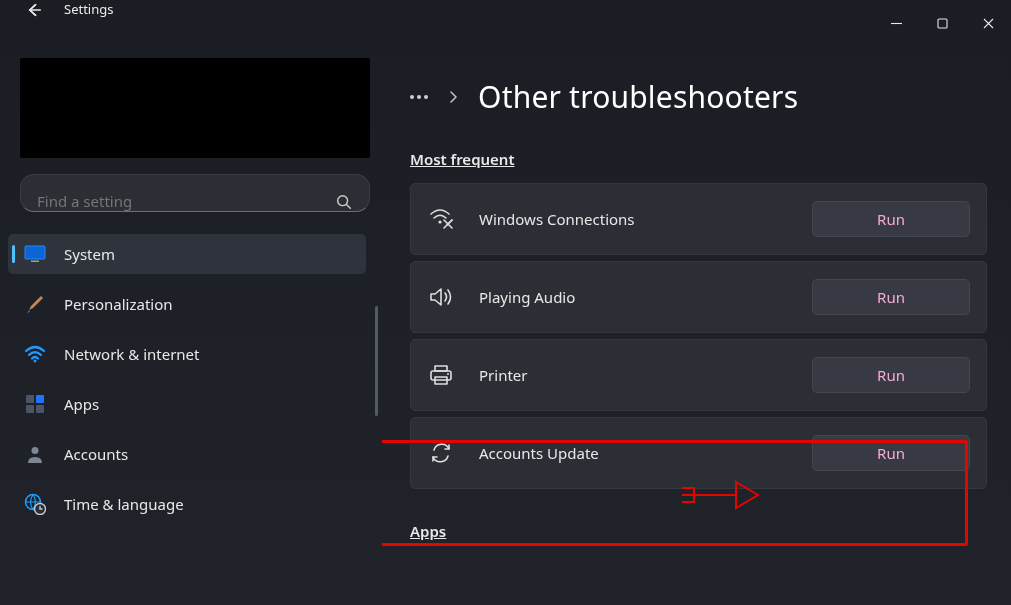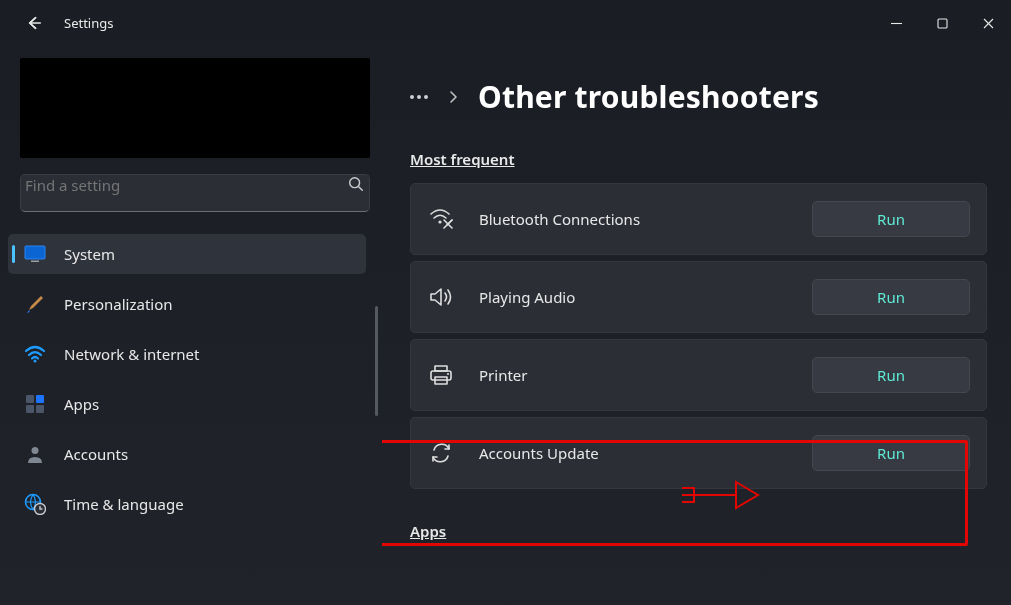--- a/index.html
+++ b/index.html
@@ -1,60 +1,60 @@
 <!DOCTYPE html>
 <html><head>
 <meta charset="utf-8">
 <style>
   * { margin: 0; padding: 0; box-sizing: border-box; font-family: "Segoe UI", system-ui, sans-serif; }
   html, body { width: 1011px; height: 605px; background: #202020; color: #fff; overflow: hidden; }
 
   .window { display: flex; flex-direction: column; width: 100%; height: 100%; background: linear-gradient(180deg, #1a1d23 0%, #20232a 100%); }
 
   
-  .titlebar { height: 46px; display: flex; align-items: center; padding-left: 24px; }
+  .titlebar { height: 46px; display: flex; padding-left: 24px; }
   .titlebar .back { width: 20px; height: 20px; display: flex; align-items: center; justify-content: center; margin-right: 20px; cursor: pointer; }
   .titlebar .title { font-size: 13px; color: #eaeaea; }
   .winctrls { margin-left: auto; display: flex; }
   .winctrl { width: 46px; height: 46px; display: flex; align-items: center; justify-content: center; cursor: pointer; }
   .winctrl svg { width: 11px; height: 11px; }
 
   .body { flex: 1; display: flex; overflow: hidden; }
 
   
   .sidebar { width: 382px; display: flex; flex-direction: column; padding: 0 0 0 8px; position: relative; }
   .profile-block { margin: 12px 12px 16px 12px; height: 100px; background: #000; border-radius: 2px; }
 
-  .search { margin: 0 12px 22px 12px; height: 38px; background: #2b2e35; border: 1px solid #3a3d44; border-bottom: 1px solid #6b6e75; border-radius: 5px; display: flex; align-items: flex-start; padding: 0 4px; }
+  .search { margin: 0 12px 22px 12px; height: 38px; background: #2b2e35; border: 1px solid #3a3d44; border-bottom: 1px solid #6b6e75; border-radius: 14px; display: flex; align-items: flex-end; padding: 0 16px; }
   .search input { flex: 1; background: transparent; border: none; outline: none; color: #cfd0d3; font-size: 15px; }
   .search .search-icon { width: 18px; height: 18px; opacity: .85; }
 
   .nav { display: flex; flex-direction: column; gap: 10px; position: relative; padding-right: 16px; }
   .nav-item { height: 40px; display: flex; align-items: center; border-radius: 5px; padding-left: 16px; cursor: pointer; color: #e8e8e8; font-size: 15px; }
   .nav-item.active { background: #2f333b; }
   .nav-item .icon { width: 22px; height: 22px; margin-right: 18px; display: flex; align-items: center; justify-content: center; }
   .nav-indicator { position: absolute; left: 4px; width: 3px; height: 18px; background: #4cc2ff; border-radius: 3px; }
 
   .sidebar-scrollbar { position: absolute; right: 4px; top: 260px; width: 3px; height: 110px; background: #555961; border-radius: 3px; }
 
   
   .main { flex: 1; display: flex; flex-direction: column; padding: 30px 24px 0 28px; overflow: hidden; }
   .breadcrumb { display: flex; align-items: center; gap: 20px; margin-bottom: 32px; }
   .breadcrumb .more { display: flex; gap: 3px; cursor: pointer; }
   .breadcrumb .more span { width: 4px; height: 4px; border-radius: 2px; background: #cfd0d3; }
   .breadcrumb .chev { opacity: .8; }
-  .breadcrumb h1 { font-size: 30px; font-weight: 700; letter-spacing: .2px; }
+  .breadcrumb h1 { font-size: 30px; font-weight: 400; letter-spacing: .2px; }
 
   .section-title { font-size: 15px; font-weight: 600; margin-bottom: 14px; color: #e8e8e8; text-decoration: underline; }
 
   .list { display: flex; flex-direction: column; gap: 6px; }
   .card { height: 72px; background: #2b2e35; border: 1px solid #34373e; border-radius: 5px; display: flex; align-items: center; padding: 0 16px; }
   .card .card-icon { width: 28px; height: 28px; margin-right: 24px; opacity: .95; display: flex; align-items: center; justify-content: center; }
   .card .card-label { font-size: 15px; color: #e8e8e8; }
-  .card .run-btn { margin-left: auto; width: 158px; height: 36px; border-radius: 5px; background: #373a42; border: 1px solid #44474f; color: #5eead4; font-size: 15px; display: flex; align-items: center; justify-content: center; cursor: pointer; }
+  .card .run-btn { margin-left: auto; width: 158px; height: 36px; border-radius: 5px; background: #373a42; border: 1px solid #44474f; color: #f9a8d4; font-size: 15px; display: flex; align-items: center; justify-content: center; cursor: pointer; }
 
   
   .annot-box { position: absolute; border: 3px solid #e10600; pointer-events: none; border-radius: 2px; }
   .annot-arrow { position: absolute; pointer-events: none; }
 
   svg { display: block; }
   .stroke { stroke: #e8e8e8; stroke-width: 1.6; fill: none; stroke-linecap: round; stroke-linejoin: round; }
 </style>
 </head>
 <body>
@@ -203,21 +203,21 @@
         <div class="card">
           <span class="card-icon">
             <svg width="26" height="24" viewBox="0 0 26 24">
                 <path d="M3 7 Q12 -1 21 7" class="stroke"></path>
                 <path d="M6 11 Q12 5.5 18 11" class="stroke"></path>
                 <circle cx="12" cy="15" r="1.6" fill="#e8e8e8"></circle>
                 <path d="M16 13 L24 21 M24 13 L19 18" class="stroke"></path>
                 <path d="M16 21 L24 13" class="stroke"></path>
               </svg>
           </span>
-          <span class="card-label">Bluetooth Connections</span>
+          <span class="card-label">Windows Connections</span>
           <div class="run-btn">Run</div>
         </div>
 
         <div class="card">
           <span class="card-icon">
             <svg width="26" height="24" viewBox="0 0 26 24">
                 <path d="M3 9 H7 L13 4 V20 L7 15 H3 Z" class="stroke"></path>
                 <path d="M17 8 Q20 12 17 16" class="stroke"></path>
                 <path d="M20 5 Q25 12 20 19" class="stroke"></path>
               </svg>

